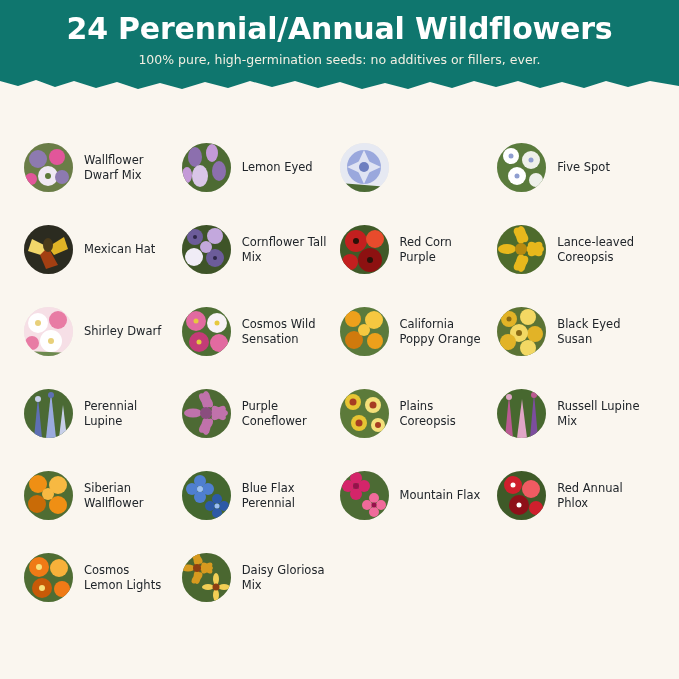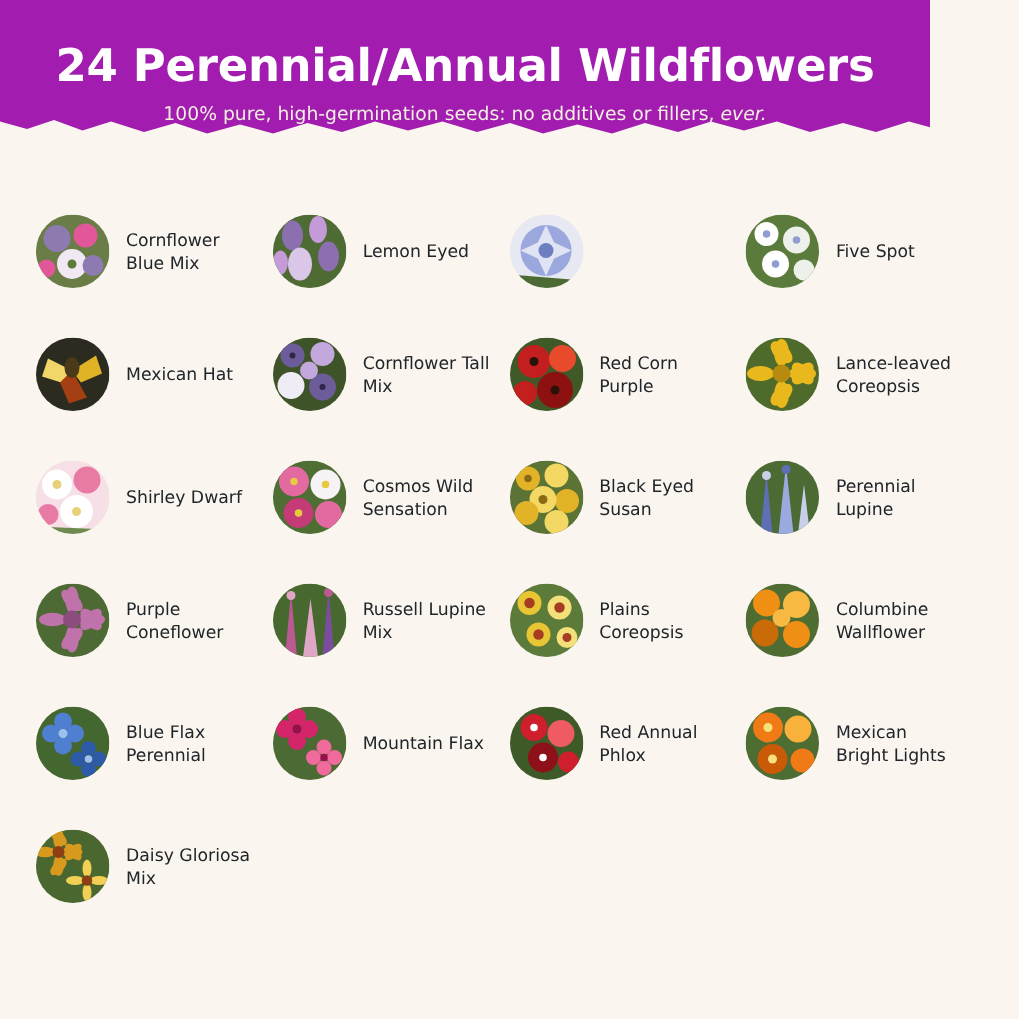--- a/index.html
+++ b/index.html
@@ -16,46 +16,45 @@
   .page {
     position: relative;
     width: 679px;
     height: 679px;
     background: #faf6ef;
   }
 
   
   .header {
     position: relative;
-    width: 620px;
+    width: 679px;
     height: 96px;
-    background: #a21caf;
+    background: #0f766e;
     box-sizing: border-box;
-    padding-top: 26px;
+    padding-top: 10px;
     text-align: center;
     overflow: hidden;
   }
   .header-title {
     color: #ffffff;
     font-size: 30px;
     font-weight: bold;
     letter-spacing: -0.2px;
     line-height: 38px;
     margin: 0;
     font-family: "DejaVu Sans", sans-serif;
   }
   .header-sub {
     color: #f2efe2;
     font-size: 12.5px;
     line-height: 18px;
     margin: 3px 0 0 0;
     font-family: "DejaVu Sans", sans-serif;
   }
   .header-sub .em {
-    font-style: italic;
     margin-top: 17px;
   }
   
   .torn {
     position: absolute;
     left: 0;
     bottom: -1px;
     width: 679px;
     height: 22px;
     display: block;
@@ -122,21 +121,21 @@
         <svg viewBox="0 0 49 49">
             <rect width="49" height="49" fill="#6a7d47"></rect>
             <circle cx="14" cy="16" r="9" fill="#8d7ab0"></circle>
             <circle cx="33" cy="14" r="8" fill="#e2569a"></circle>
             <circle cx="24" cy="33" r="10" fill="#f0e9f4"></circle>
             <circle cx="38" cy="34" r="7" fill="#8d7ab0"></circle>
             <circle cx="7" cy="36" r="6" fill="#e2569a"></circle>
             <circle cx="24" cy="33" r="3" fill="#5c7a3a"></circle>
           </svg>
       </div>
-      <div class="cell-label">Cornflower Blue Mix</div>
+      <div class="cell-label">Wallflower Dwarf Mix</div>
     </div>
 
 
     <div class="cell">
       <div class="swatch">
         <svg viewBox="0 0 49 49">
             <rect width="49" height="49" fill="#4d6b33"></rect>
             <ellipse cx="13" cy="14" rx="7" ry="10" fill="#8c6fae"></ellipse>
             <ellipse cx="30" cy="10" rx="6" ry="9" fill="#c49ad8"></ellipse>
             <ellipse cx="37" cy="28" rx="7" ry="10" fill="#8c6fae"></ellipse>
@@ -269,20 +268,33 @@
             <circle cx="17" cy="35" r="10" fill="#c43b77"></circle>
             <circle cx="37" cy="36" r="9" fill="#e26aa0"></circle>
             <circle cx="14" cy="14" r="2.5" fill="#e6c93f"></circle>
             <circle cx="35" cy="16" r="2.5" fill="#e6c93f"></circle>
             <circle cx="17" cy="35" r="2.5" fill="#e6c93f"></circle>
           </svg>
       </div>
       <div class="cell-label">Cosmos Wild Sensation</div>
     </div>
 
+    <div class="cell">
+      <div class="swatch">
+        <svg viewBox="0 0 49 49">
+            <rect width="49" height="49" fill="#5a7a3c"></rect>
+            <circle cx="13" cy="12" r="8" fill="#eda01b"></circle>
+            <circle cx="34" cy="13" r="9" fill="#f6c840"></circle>
+            <circle cx="14" cy="33" r="9" fill="#d07a0d"></circle>
+            <circle cx="35" cy="34" r="8" fill="#eda01b"></circle>
+            <circle cx="24" cy="23" r="6" fill="#f6c840"></circle>
+          </svg>
+      </div>
+      <div class="cell-label">California Poppy Orange</div>
+    </div>
 
 
     <div class="cell">
       <div class="swatch">
         <svg viewBox="0 0 49 49">
             <rect width="49" height="49" fill="#5b7334"></rect>
             <circle cx="12" cy="12" r="8" fill="#e2b327"></circle>
             <circle cx="31" cy="10" r="8" fill="#f3d863"></circle>
             <circle cx="38" cy="27" r="8" fill="#e2b327"></circle>
             <circle cx="22" cy="26" r="9" fill="#f3d863"></circle>
@@ -327,62 +339,62 @@
               <circle r="6" fill="#8a4d7e"></circle>
             </g>
           </svg>
       </div>
       <div class="cell-label">Purple Coneflower</div>
     </div>
 
     <div class="cell">
       <div class="swatch">
         <svg viewBox="0 0 49 49">
-            <rect width="49" height="49" fill="#47682f"></rect>
-            <path d="M8 49 L12 6 L16 49 Z" fill="#bb5a92"></path>
-            <path d="M20 49 L25 10 L30 49 Z" fill="#e0a6c6"></path>
-            <path d="M33 49 L37 4 L41 49 Z" fill="#7c4d9e"></path>
-            <circle cx="12" cy="8" r="3" fill="#e0a6c6"></circle>
-            <circle cx="37" cy="6" r="3" fill="#bb5a92"></circle>
-          </svg>
-      </div>
-      <div class="cell-label">Russell Lupine Mix</div>
-    </div>
-
-    <div class="cell">
-      <div class="swatch">
-        <svg viewBox="0 0 49 49">
             <rect width="49" height="49" fill="#5c7a3a"></rect>
             <g>
               <circle cx="13" cy="13" r="8" fill="#e7c533"></circle>
               <circle cx="13" cy="13" r="3.5" fill="#a63c22"></circle>
               <circle cx="33" cy="16" r="8" fill="#f4e07a"></circle>
               <circle cx="33" cy="16" r="3.5" fill="#a63c22"></circle>
               <circle cx="19" cy="34" r="8" fill="#e7c533"></circle>
               <circle cx="19" cy="34" r="3.5" fill="#a63c22"></circle>
               <circle cx="38" cy="36" r="7" fill="#f4e07a"></circle>
               <circle cx="38" cy="36" r="3" fill="#a63c22"></circle>
             </g>
           </svg>
       </div>
       <div class="cell-label">Plains Coreopsis</div>
     </div>
 
     <div class="cell">
       <div class="swatch">
         <svg viewBox="0 0 49 49">
+            <rect width="49" height="49" fill="#47682f"></rect>
+            <path d="M8 49 L12 6 L16 49 Z" fill="#bb5a92"></path>
+            <path d="M20 49 L25 10 L30 49 Z" fill="#e0a6c6"></path>
+            <path d="M33 49 L37 4 L41 49 Z" fill="#7c4d9e"></path>
+            <circle cx="12" cy="8" r="3" fill="#e0a6c6"></circle>
+            <circle cx="37" cy="6" r="3" fill="#bb5a92"></circle>
+          </svg>
+      </div>
+      <div class="cell-label">Russell Lupine Mix</div>
+    </div>
+
+    <div class="cell">
+      <div class="swatch">
+        <svg viewBox="0 0 49 49">
             <rect width="49" height="49" fill="#4f6d33"></rect>
             <circle cx="14" cy="13" r="9" fill="#ef8f14"></circle>
             <circle cx="34" cy="14" r="9" fill="#f7b942"></circle>
             <circle cx="13" cy="33" r="9" fill="#c96b07"></circle>
             <circle cx="34" cy="34" r="9" fill="#ef8f14"></circle>
             <circle cx="24" cy="23" r="6" fill="#f7b942"></circle>
           </svg>
       </div>
-      <div class="cell-label">Columbine Wallflower</div>
+      <div class="cell-label">Siberian Wallflower</div>
     </div>
 
     <div class="cell">
       <div class="swatch">
         <svg viewBox="0 0 49 49">
             <rect width="49" height="49" fill="#44672f"></rect>
             <g transform="translate(18,18)">
               <g fill="#4f7fd0">
                 <circle cx="0" cy="-8" r="6"></circle>
                 <circle cx="8" cy="0" r="6"></circle>
@@ -452,21 +464,21 @@
         <svg viewBox="0 0 49 49">
             <rect width="49" height="49" fill="#4e6d33"></rect>
             <circle cx="15" cy="14" r="10" fill="#ef7a16"></circle>
             <circle cx="35" cy="15" r="9" fill="#f8b13a"></circle>
             <circle cx="18" cy="35" r="10" fill="#c85a08"></circle>
             <circle cx="38" cy="36" r="8" fill="#ef7a16"></circle>
             <circle cx="15" cy="14" r="3" fill="#f8e07a"></circle>
             <circle cx="18" cy="35" r="3" fill="#f8e07a"></circle>
           </svg>
       </div>
-      <div class="cell-label">Mexican Bright Lights</div>
+      <div class="cell-label">Cosmos Lemon Lights</div>
     </div>
 
     <div class="cell">
       <div class="swatch">
         <svg viewBox="0 0 49 49">
             <rect width="49" height="49" fill="#4a6730"></rect>
             <g transform="translate(15,15)">
               <g fill="#d79a1f">
                 <ellipse cx="0" cy="-9" rx="3.5" ry="7"></ellipse>
                 <ellipse cx="7" cy="-7" rx="3.5" ry="7" transform="rotate(45)"></ellipse>

